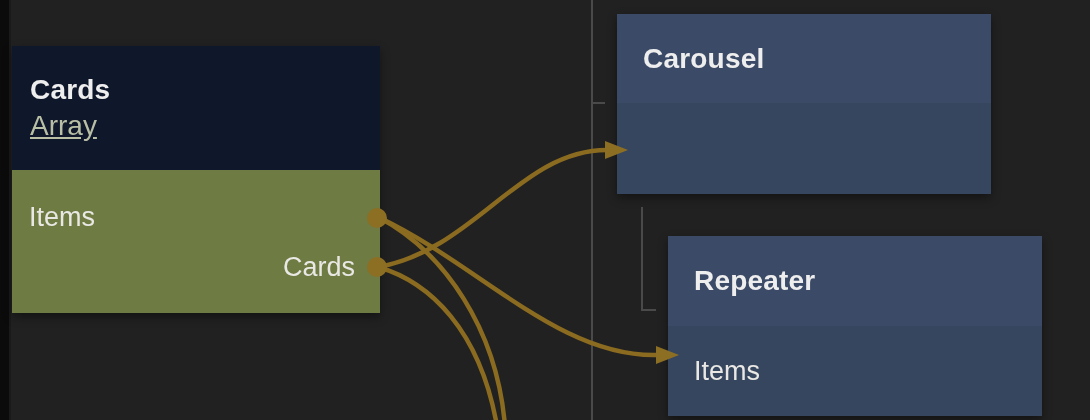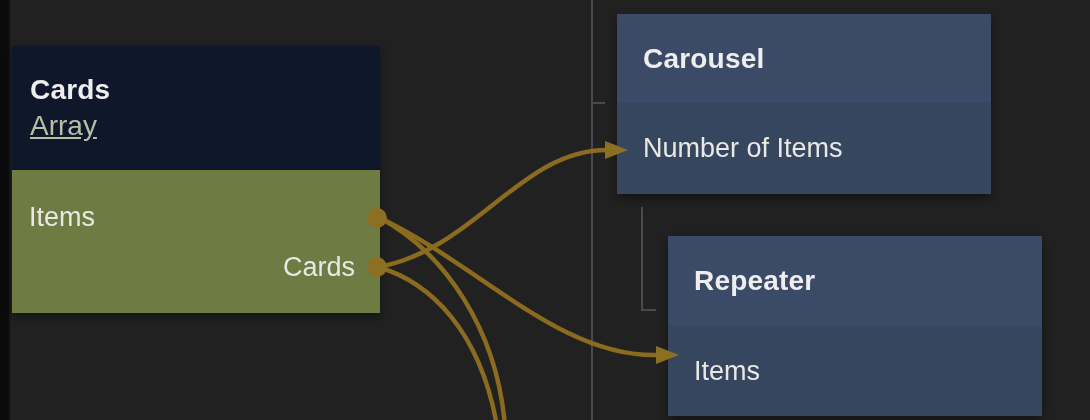--- a/index.html
+++ b/index.html
@@ -84,23 +84,20 @@
       <div class="port-row align-right">
         <span class="port-label">Cards</span>
       </div>
     </div>
   </div>
 
   <div class="node" id="node-carousel">
     <div class="node-header">
       <div class="node-title">Carousel</div>
     </div>
-    <div class="node-body port-row">
-      <span class="port-label">Number of Items</span>
-    </div>
   </div>
 
   <div class="node" id="node-repeater">
     <div class="node-header">
       <div class="node-title">Repeater</div>
     </div>
     <div class="node-body port-row">
       <span class="port-label">Items</span>
     </div>
   </div>

